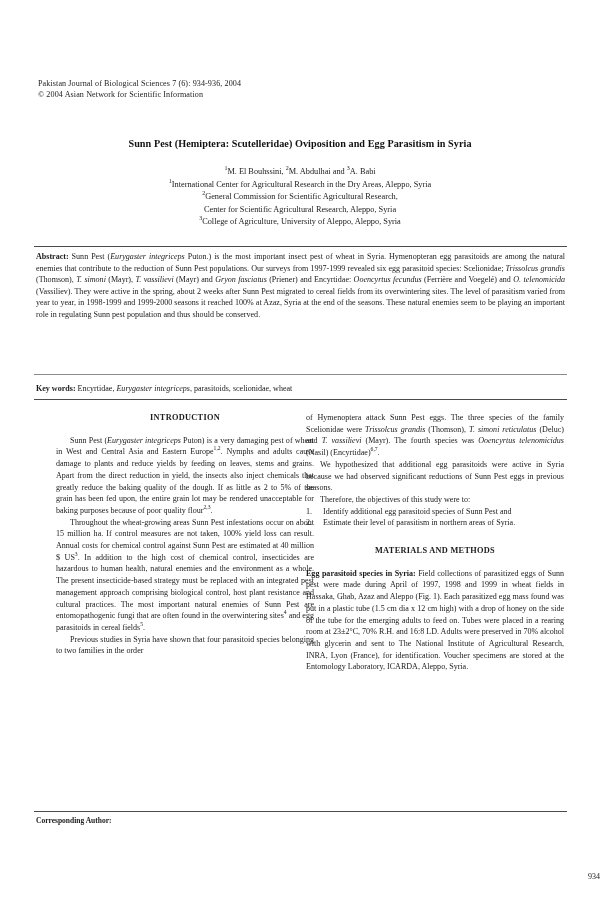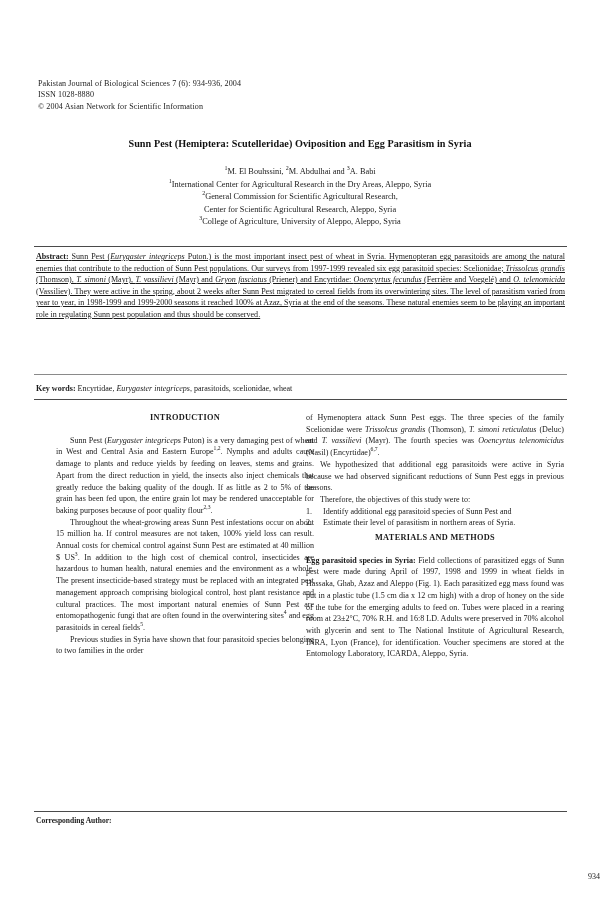--- a/index.html
+++ b/index.html
@@ -78,21 +78,20 @@
   .abstract {
     position: absolute;
     left: 36px;
     top: 251px;
     width: 529px;
     font-size: 8.05px;
     line-height: 11.5px;
     text-align: justify;
     text-justify: inter-word;
     color: #1a1a1a;
-    text-decoration: underline;
   }
   .abstract b { font-weight: bold; }
   .abstract i, .it { font-style: italic; }
 
   .keywords {
     position: absolute;
     left: 36px;
     top: 383px;
     width: 529px;
     font-size: 8.05px;
@@ -115,21 +114,21 @@
   .col-left  { left: 36px; margin-left: 20px; }
   .col-right { left: 306px; }
 
   .section-head {
     text-align: center;
     font-weight: bold;
     font-size: 8.3px;
     letter-spacing: 0.3px;
     margin: 0 0 11px 0;
   }
-  .section-head.spaced-top { margin-top: 3px; }
+  .section-head.spaced-top { margin-top: 16px; }
 
   p.body-par {
     margin: 0;
     text-indent: 14px;
     text-align: justify;
   }
   p.body-par.noindent { text-indent: 0; }
   p.run-on { margin: 0; text-indent: 0; text-align: justify; }
 
   sup.ref { font-size: 5.6px; vertical-align: super; line-height: 0; }
@@ -179,21 +178,20 @@
     color: #1a1a1a;
   }
 </style>
 </head>
 <body>
 
 <div class="page">
 
   <div class="journal-header">
     <div>Pakistan Journal of Biological Sciences 7 (6): 934-936, 2004</div>
-    <div>ISSN 1028-8880</div>
     <div>© 2004 Asian Network for Scientific Information</div>
   </div>
 
   <div class="article-title">Sunn Pest (Hemiptera: Scutelleridae) Oviposition and Egg Parasitism in Syria</div>
 
   <div class="authors-block">
     <div>
       <sup>1</sup>M. El Bouhssini, <sup>2</sup>M. Abdulhai and <sup>3</sup>A. Babi
     </div>
     <div><sup>1</sup><span>International Center for Agricultural Research in the Dry Areas, Aleppo, Syria</span></div>

